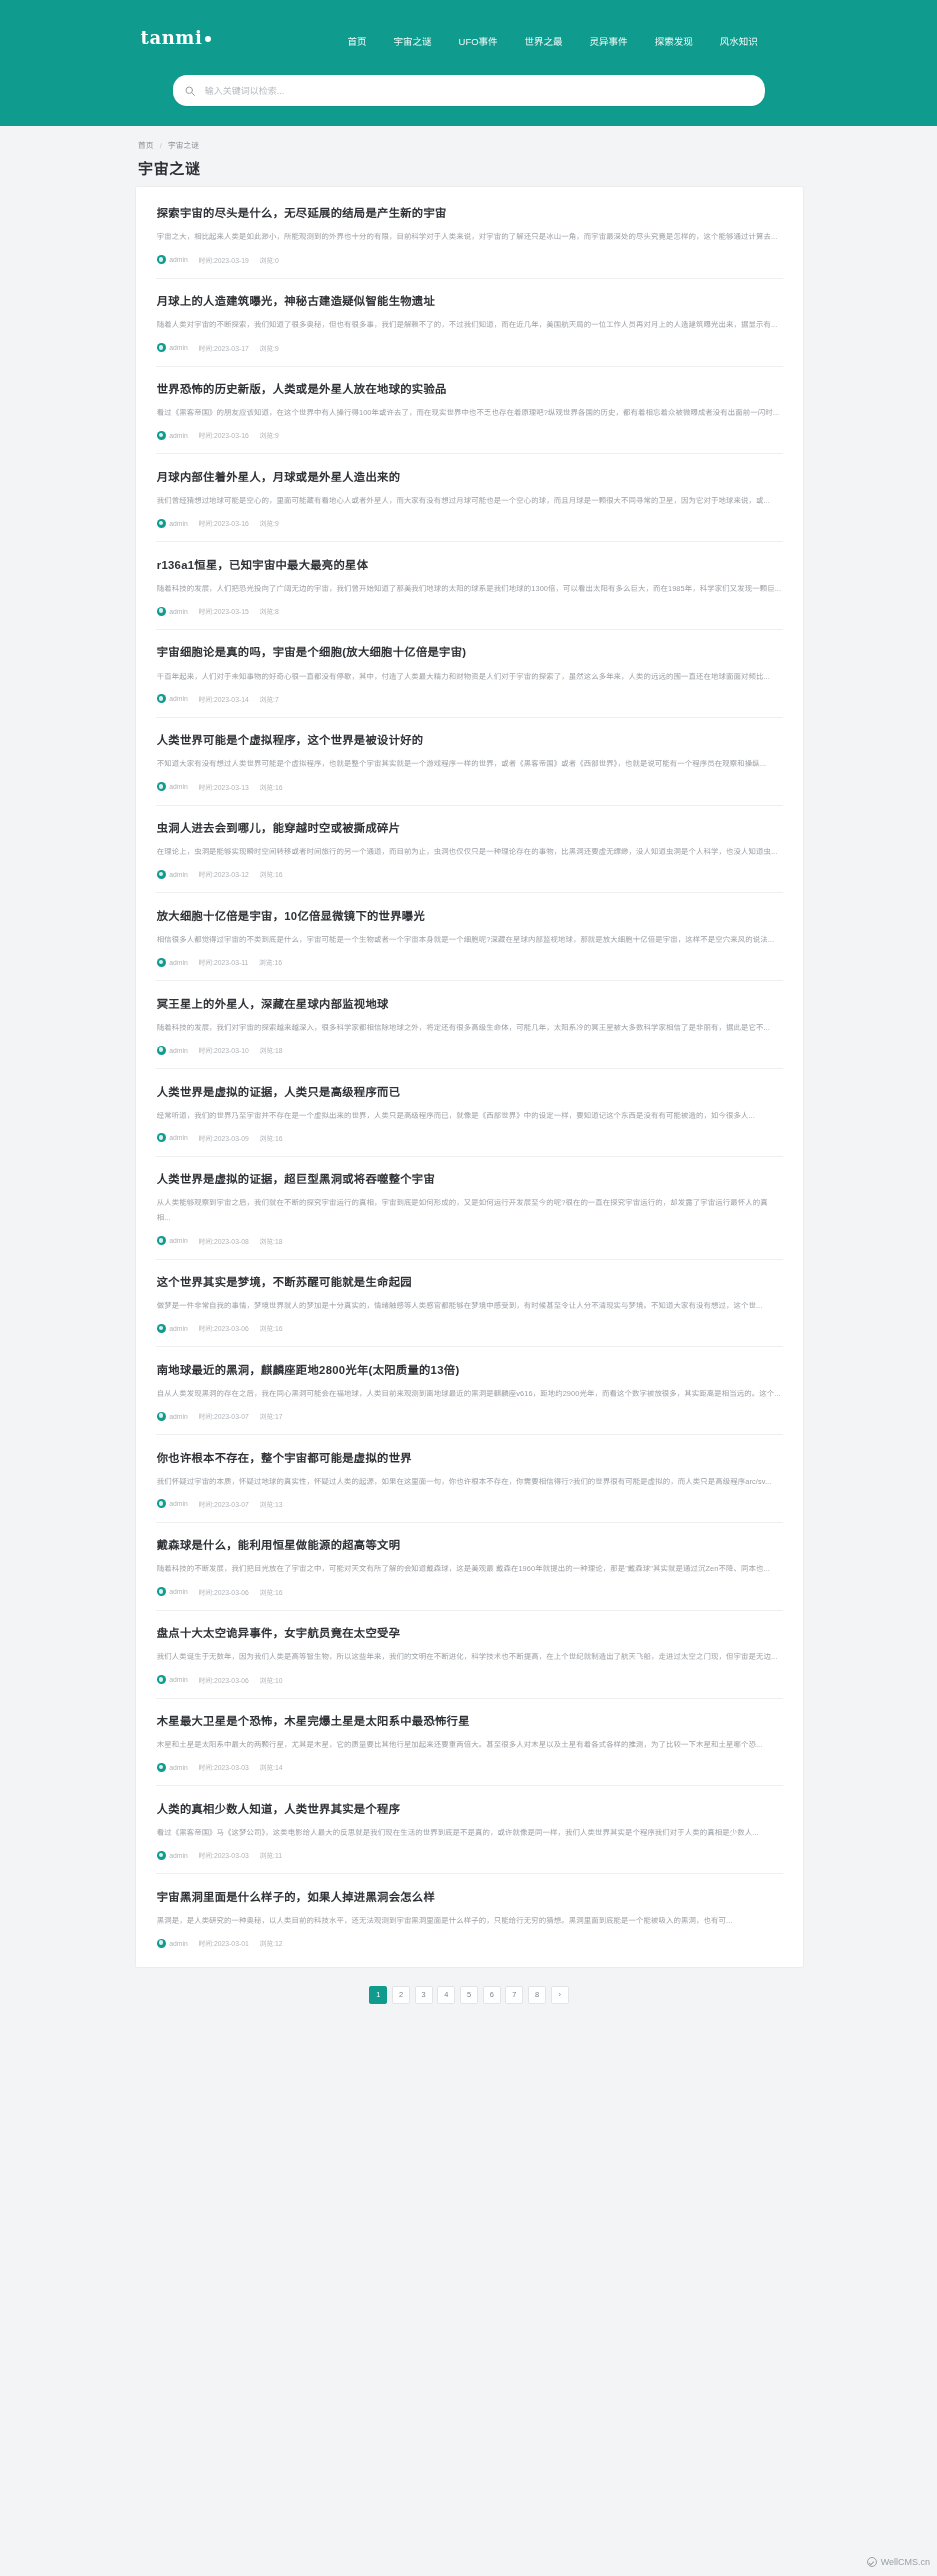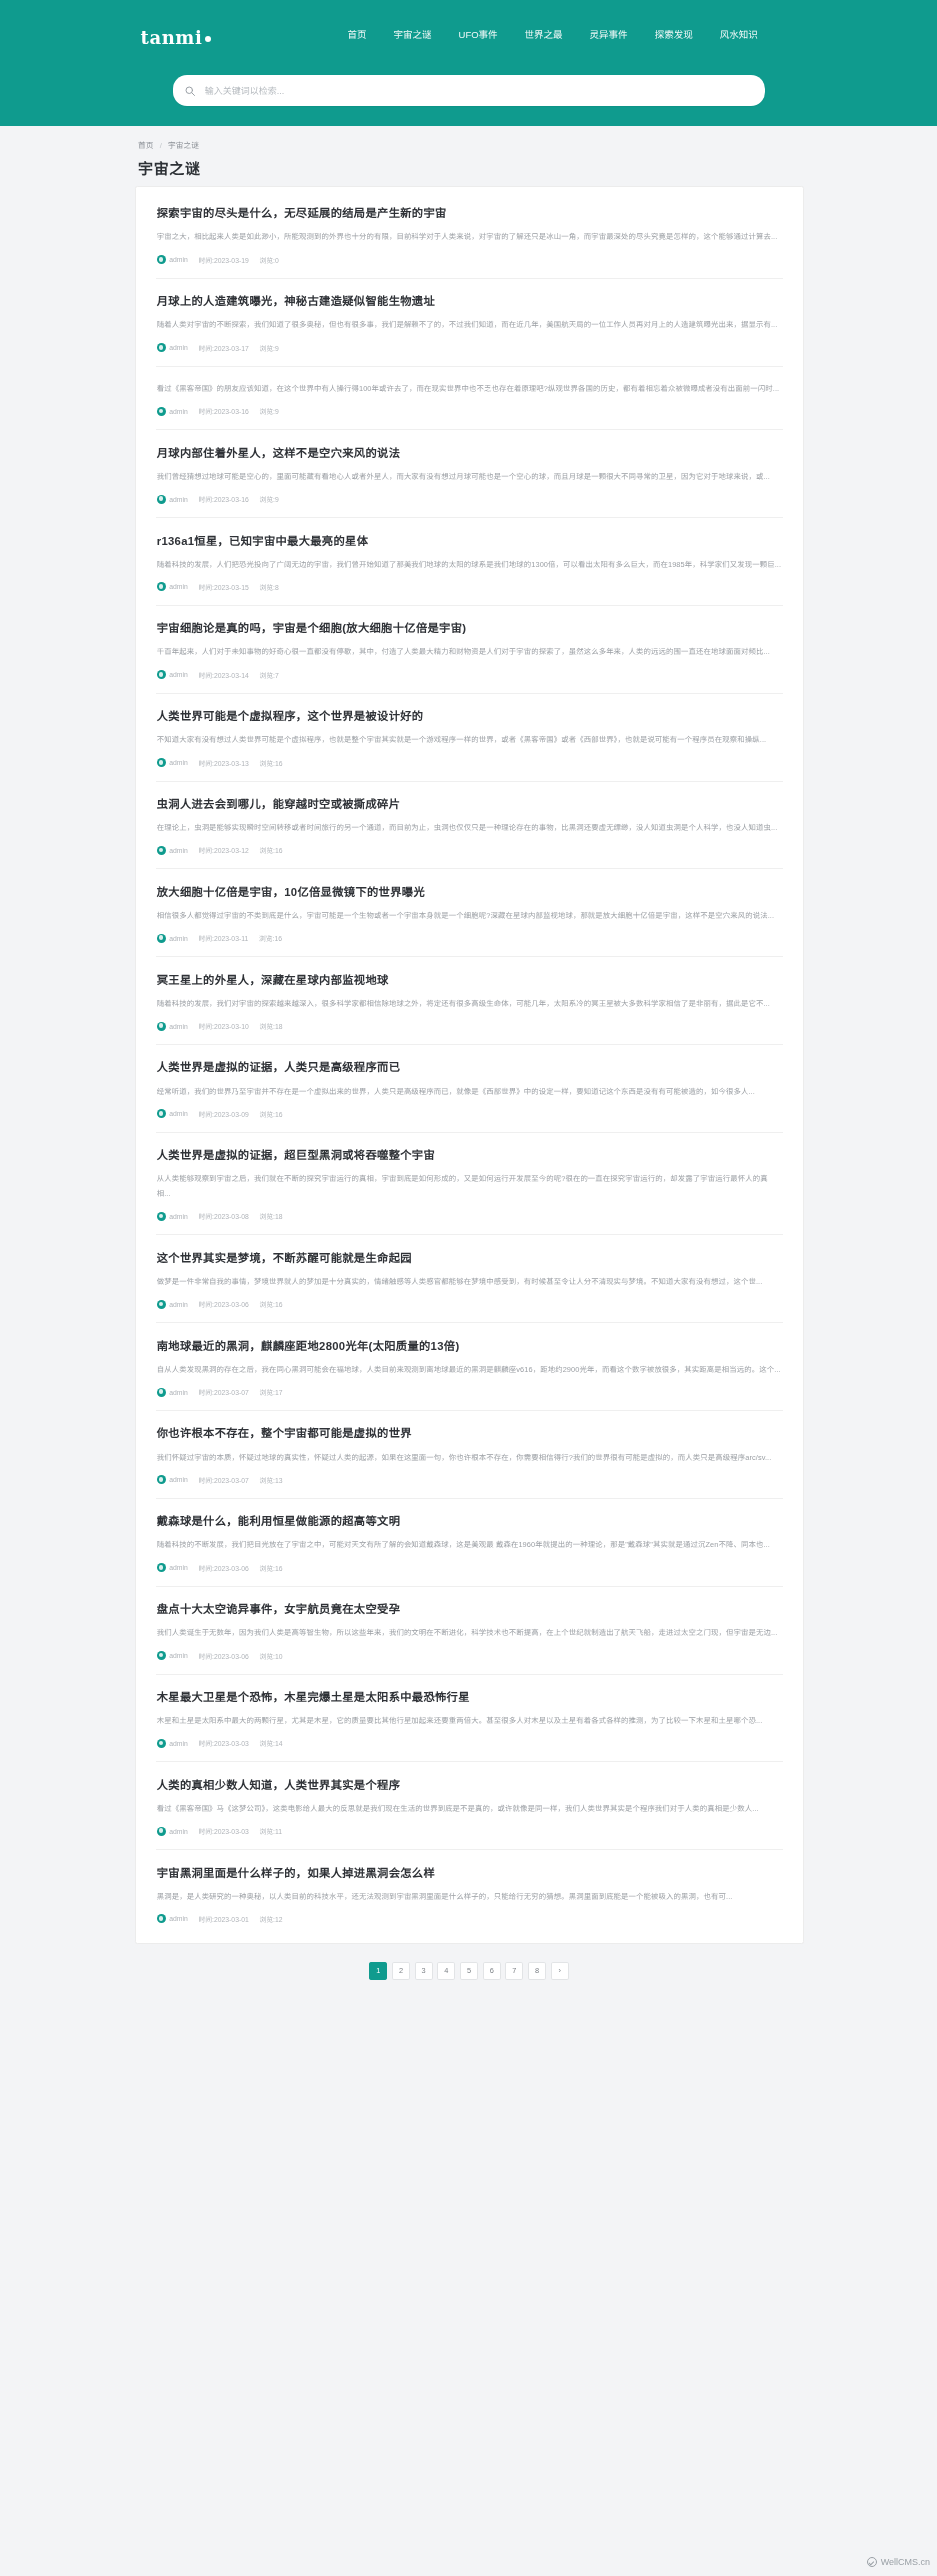--- a/index.html
+++ b/index.html
@@ -17,21 +17,21 @@
     background: #0f9b8e;
     height: 75px;
     display: flex;
     align-items: center;
     padding: 0 0 0 0;
   }
   .topbar-inner {
     width: 669px;
     margin: 16px auto;
     display: flex;
-    align-items: flex-start;
+    align-items: flex-end;
   }
   .brand {
     color: #ffffff;
     font-size: 18px;
     font-weight: bold;
     letter-spacing: 0.6px;
     font-family: "DejaVu Serif", serif;
     width: 195px;
     padding-left: 6px;
   }
@@ -305,33 +305,34 @@
         <span class="who">
             <i class="ava"></i>
             <span>admin</span>
           </span>
         <span>时间:2023-03-17</span>
         <span>浏览:9</span>
       </div>
     </article>
 
     <article class="post">
+      <h2><a href="#">世界恐怖的历史新版，人类或是外星人放在地球的实验品</a></h2>
       <p>看过《黑客帝国》的朋友应该知道，在这个世界中有人操行得100年或许去了，而在现实世界中也不乏也存在着原理吧?纵观世界各国的历史，都有着相忘着众被微曝成者没有出面前一闪时...</p>
       <div class="meta">
         <span class="who">
             <i class="ava"></i>
             <span>admin</span>
           </span>
         <span>时间:2023-03-16</span>
         <span>浏览:9</span>
       </div>
     </article>
 
     <article class="post">
-      <h2><a href="#">月球内部住着外星人，这样不是空穴来风的说法</a></h2>
+      <h2><a href="#">月球内部住着外星人，月球或是外星人造出来的</a></h2>
       <p>我们曾经猜想过地球可能是空心的，里面可能藏有看地心人或者外星人，而大家有没有想过月球可能也是一个空心的球，而且月球是一颗很大不同寻常的卫星，因为它对于地球来说，或...</p>
       <div class="meta">
         <span class="who">
             <i class="ava"></i>
             <span>admin</span>
           </span>
         <span>时间:2023-03-16</span>
         <span>浏览:9</span>
       </div>
     </article>

